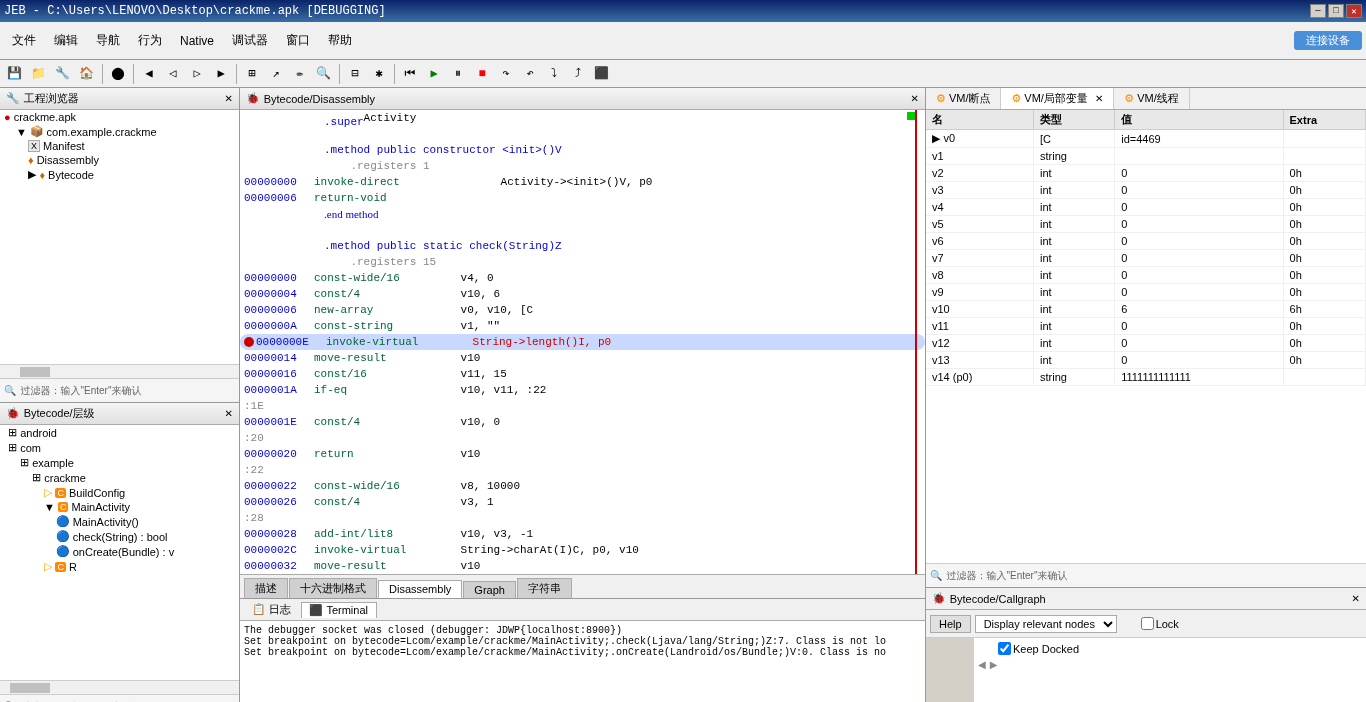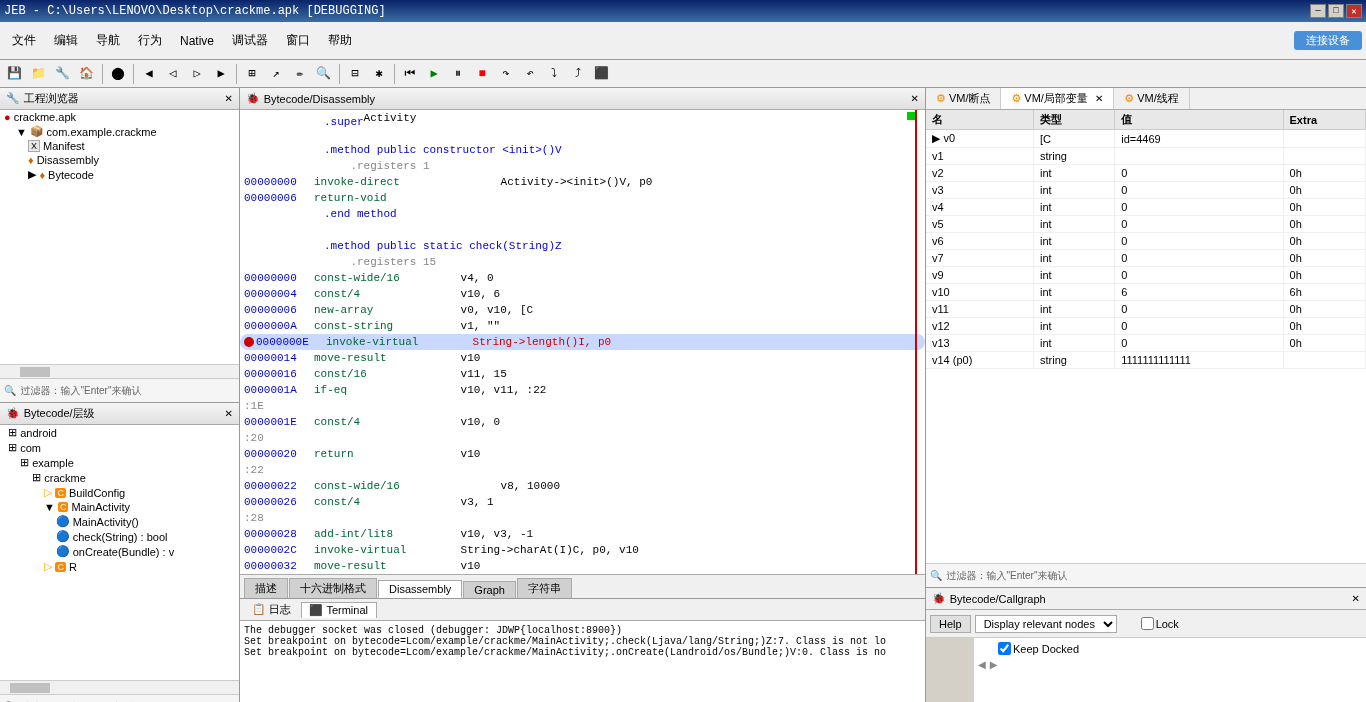--- a/index.html
+++ b/index.html
@@ -547,21 +547,21 @@
           <span class="addr">00000000</span>
           <span class="instr">invoke-direct</span>
           <span style="color:#000;margin-left:40px;">&nbsp;Activity-&gt;&lt;init&gt;()V, p0</span>
         </div>
         <div class="code-line">
           <span class="addr">00000006</span>
           <span class="instr">return-void</span>
         </div>
         <div class="code-line">
           <span style="width:80px;display:inline-block;"></span>
-          <span style="color:#0000cc;">.end method</span>
+          <span style="color:#0000cc;font-family:Liberation Serif, serif;">.end method</span>
         </div>
         <div class="code-line">
             <span style="width:80px;display:inline-block;"></span>
           </div>
         <div class="code-line">
           <span style="width:80px;display:inline-block;"></span>
           <span style="color:#0000cc;">.method public static check(String)Z</span>
         </div>
         <div class="code-line">
           <span style="width:80px;display:inline-block;"></span>
@@ -624,21 +624,21 @@
           <span class="addr">00000020</span>
           <span class="instr">return</span>
           <span style="color:#000;">&nbsp;v10</span>
         </div>
         <div class="code-line">
           <span style="width:80px;display:inline-block;color:#888;">:22</span>
         </div>
         <div class="code-line">
           <span class="addr">00000022</span>
           <span class="instr">const-wide/16</span>
-          <span style="color:#000;margin-left:40px;">&nbsp;v8, 10000</span>
+          <span style="color:#000;">&nbsp;v8, 10000</span>
         </div>
         <div class="code-line">
           <span class="addr">00000026</span>
           <span class="instr">const/4</span>
           <span style="color:#000;">&nbsp;v3, 1</span>
         </div>
         <div class="code-line">
           <span style="width:80px;display:inline-block;color:#888;">:28</span>
         </div>
         <div class="code-line">
@@ -761,20 +761,26 @@
     <td>0</td>
     <td>0h</td>
   </tr>
               <tr>
     <td>v7</td>
     <td>int</td>
     <td>0</td>
     <td>0h</td>
   </tr>
               <tr>
+    <td>v8</td>
+    <td>int</td>
+    <td>0</td>
+    <td>0h</td>
+  </tr>
+              <tr>
     <td>v9</td>
     <td>int</td>
     <td>0</td>
     <td>0h</td>
   </tr>
               <tr>
     <td>v10</td>
     <td>int</td>
     <td>6</td>
     <td>6h</td>

